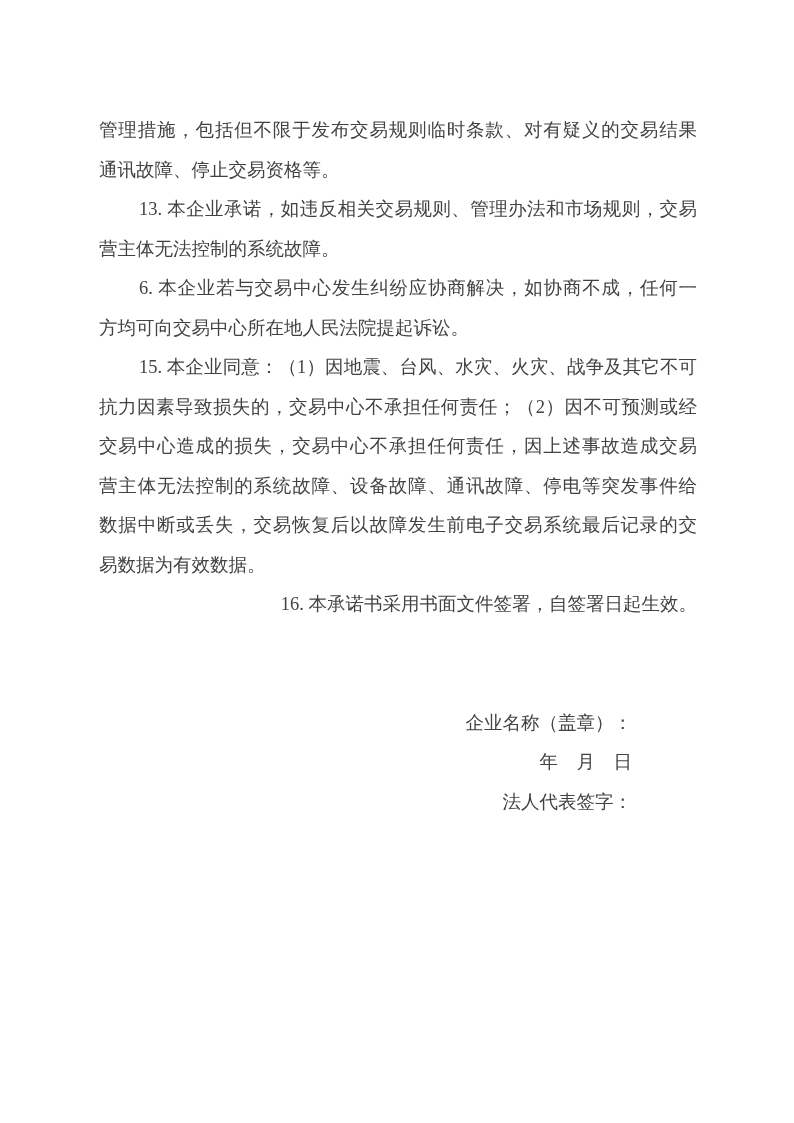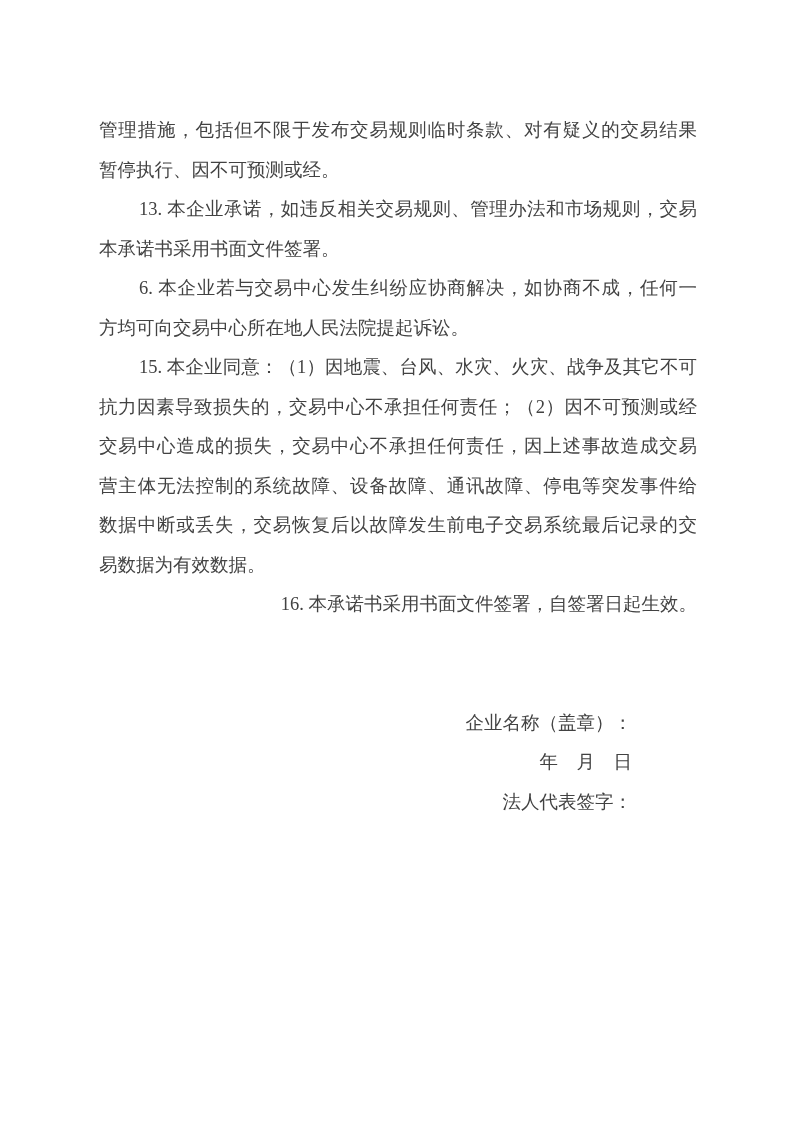--- a/index.html
+++ b/index.html
@@ -47,23 +47,23 @@
     font-size: 19px;
     color: #3b82f6;
   }
 </style>
 </head>
 <body>
 
 <div class="page">
   <div class="body-text">
     <div class="line justify">管理措施，包括但不限于发布交易规则临时条款、对有疑义的交易结果</div>
-    <div class="line">暂停执行、因不可预测或经。</div>
+    <div class="line">通讯故障、停止交易资格等。</div>
     <div class="line justify indent">13. 本企业承诺，如违反相关交易规则、管理办法和市场规则，交易</div>
-    <div class="line">本承诺书采用书面文件签署。</div>
+    <div class="line">营主体无法控制的系统故障。</div>
     <div class="line justify indent">6. 本企业若与交易中心发生纠纷应协商解决，如协商不成，任何一</div>
     <div class="line">方均可向交易中心所在地人民法院提起诉讼。</div>
     <div class="line justify indent">15. 本企业同意：（1）因地震、台风、水灾、火灾、战争及其它不可</div>
     <div class="line justify">抗力因素导致损失的，交易中心不承担任何责任；（2）因不可预测或经</div>
     <div class="line justify">交易中心造成的损失，交易中心不承担任何责任，因上述事故造成交易</div>
     <div class="line justify">营主体无法控制的系统故障、设备故障、通讯故障、停电等突发事件给</div>
     <div class="line justify">数据中断或丢失，交易恢复后以故障发生前电子交易系统最后记录的交</div>
     <div class="line">易数据为有效数据。</div>
     <div class="line indent">16. 本承诺书采用书面文件签署，自签署日起生效。</div>
     <div class="line blank"></div>

